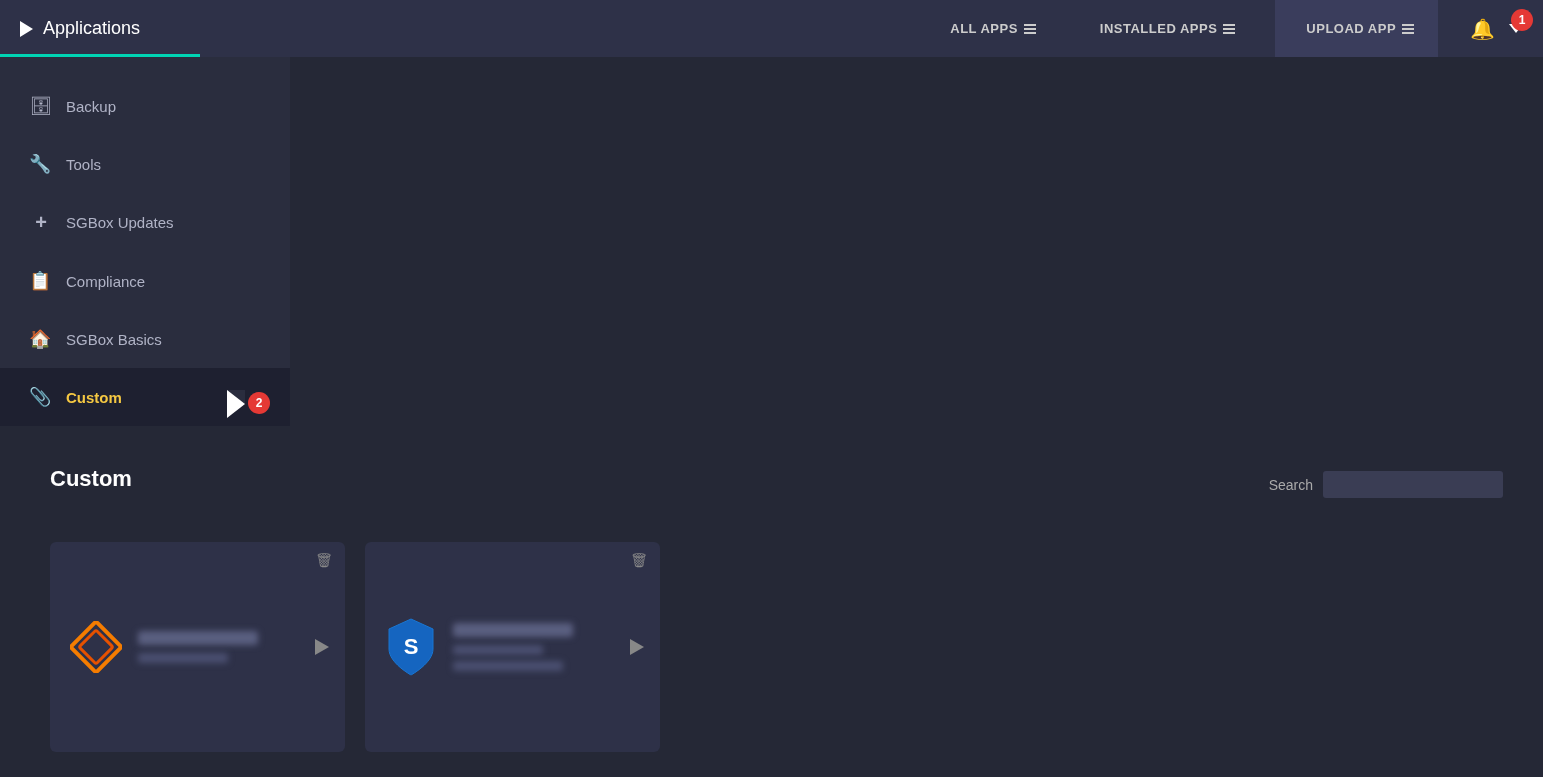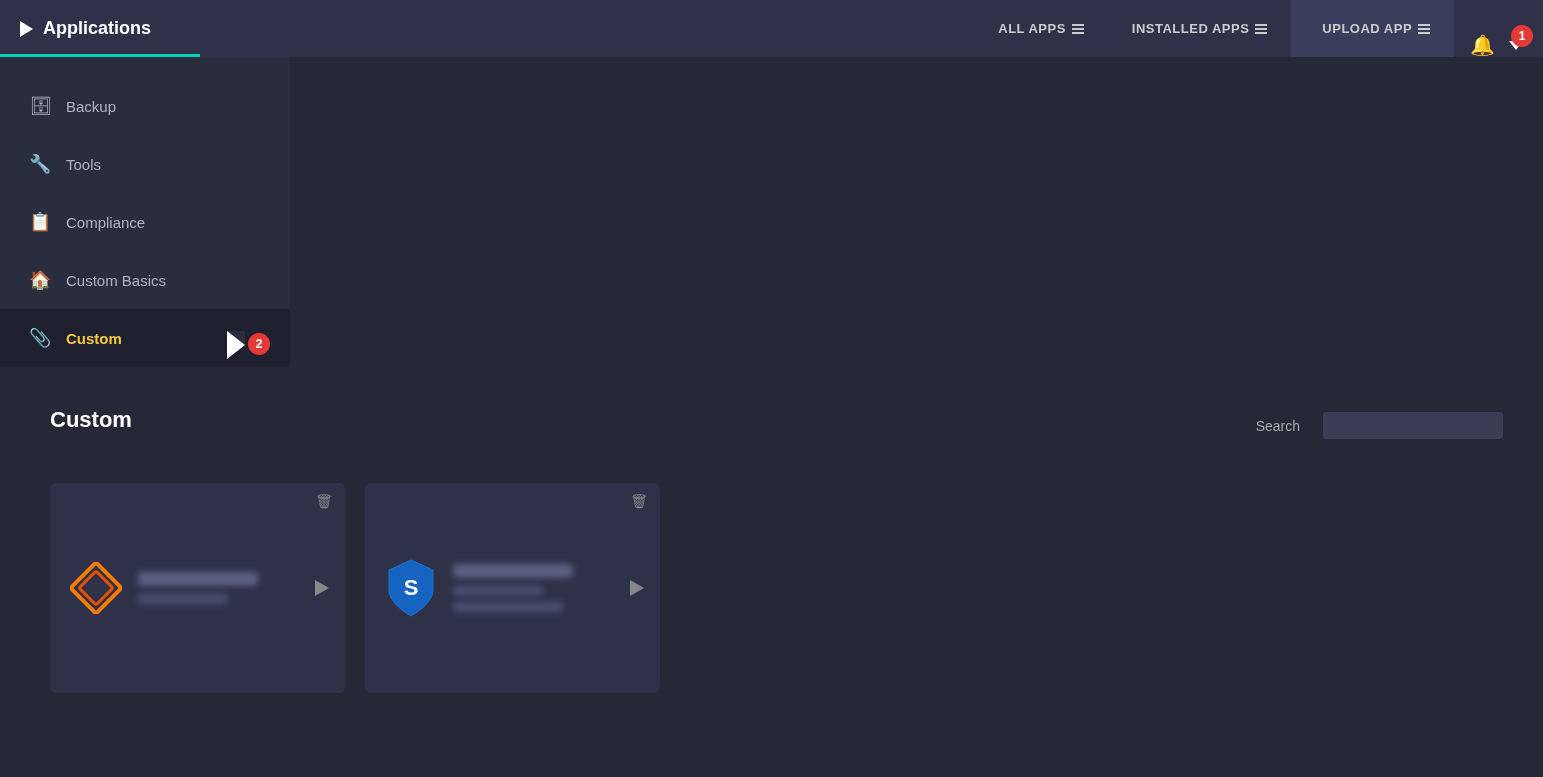--- a/index.html
+++ b/index.html
@@ -29,35 +29,35 @@
     }
     .play-icon {
       width: 0;
       height: 0;
       border-top: 8px solid transparent;
       border-bottom: 8px solid transparent;
       border-left: 13px solid #fff;
     }
     .header-title {
       font-size: 18px;
-      font-weight: 700;
+      font-weight: 400;
       color: #fff;
     }
     .header-underline {
       position: absolute;
       bottom: 0;
       left: 0;
       width: 200px;
       height: 3px;
       background: linear-gradient(to right, #00d4b4, #00d4b4);
     }
     .header-nav {
       display: flex;
-      align-items: flex-end;
-      gap: 0;
+      align-items: center;
+      gap: 16px;
     }
     .nav-btn {
       display: flex;
       align-items: center;
       gap: 6px;
       padding: 0 24px;
       height: 57px;
       color: #ccc;
       font-size: 13px;
       font-weight: 600;
@@ -252,21 +252,21 @@
     }
     .top-section {
       display: flex;
       justify-content: space-between;
       align-items: flex-start;
       margin-bottom: 25px;
     }
     .search-container {
       display: flex;
       align-items: center;
-      gap: 23px;
+      gap: 10px;
       margin-top: 5px;
     }
 
     
     .notif-container {
       position: relative;
       display: inline-flex;
       align-items: center;
       cursor: pointer;
     }
@@ -349,29 +349,33 @@
       <span class="s-icon icon-backup"></span>
       <span>Backup</span>
     </div>
 
     <div class="sidebar-item">
       <span class="s-icon icon-tools"></span>
       <span>Tools</span>
     </div>
 
 
+    <div class="sidebar-item">
+      <span class="s-icon icon-plus"></span>
+      <span>SGBox Updates</span>
+    </div>
 
     <div class="sidebar-item">
       <span class="s-icon icon-compliance"></span>
       <span>Compliance</span>
     </div>
 
     <div class="sidebar-item">
       <span class="s-icon icon-home"></span>
-      <span>Custom Basics</span>
+      <span>SGBox Basics</span>
     </div>
 
 
     <div class="sidebar-item active" style="position:relative;">
       <span class="s-icon icon-custom"></span>
       <span style="color:#f5c842;font-weight:600;">Custom</span>
 
       <span style="position:absolute;right:20px;bottom:12px;background:#e53935;color:#fff;border-radius:50%;width:22px;height:22px;display:flex;align-items:center;justify-content:center;font-size:12px;font-weight:bold;">2</span>
 
       <span style="position:absolute;right:45px;bottom:8px;width:0;height:0;border-top:14px solid #2a2d3e;border-left:18px solid #fff;border-bottom:14px solid transparent;"></span>

